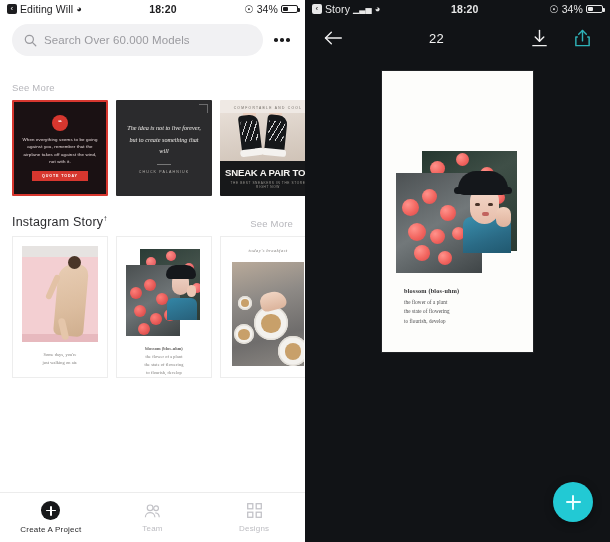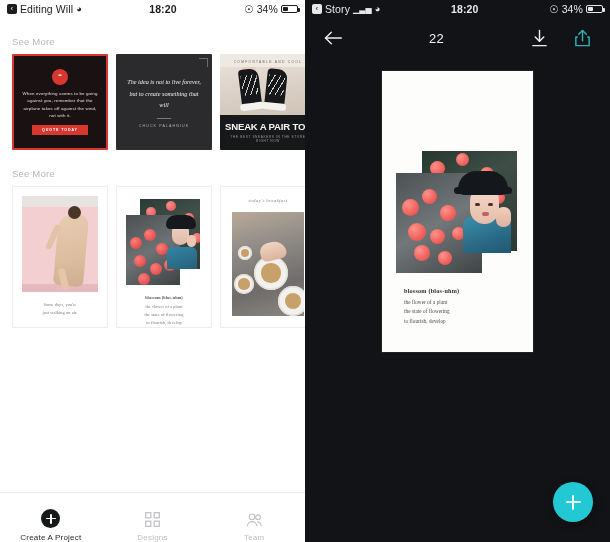--- a/index.html
+++ b/index.html
@@ -238,21 +238,21 @@
   .hand3 {
     position:absolute; left:28px; top:30px; width:26px; height:18px;
     background: linear-gradient(180deg,#f0d4c2,#dcb49c); border-radius: 9px 12px 6px 6px;
     transform: rotate(-14deg);
   }
 
   
   .tabbar {
     position: absolute; left: 0; right: 0; bottom: 0; height: 50px;
     background: #ffffff; border-top: 1px solid #ececec;
-    display: flex; align-items: flex-end;
+    display: flex; align-items: center;
   }
   .tab {
     flex: 1; display: flex; flex-direction: column; align-items: center;
     justify-content: center; gap: 5px;
   }
   .tab-label { font-size: 8px; letter-spacing: .2px; }
   .tab-active .tab-label { color: #2a2a2c; }
   .tab-idle .tab-label { color: #bdbdc2; }
   .plus-circle {
     width: 19px; height: 19px; border-radius: 50%; background: #17181a;
@@ -370,20 +370,34 @@
       <div class="sb-center">18:20</div>
       <div class="sb-right">
         <span>☉</span>
         <span>34%</span>
         <span class="batt">
             <i></i>
           </span>
       </div>
     </div>
 
+    <div class="search-row">
+      <div class="searchbox">
+        <svg class="search-icon" viewBox="0 0 16 16">
+          <circle cx="6.6" cy="6.6" r="5" fill="none" stroke="#9a9a9f" stroke-width="1.5"></circle>
+          <line x1="10.3" y1="10.3" x2="14.5" y2="14.5" stroke="#9a9a9f" stroke-width="1.5" stroke-linecap="round"></line>
+        </svg>
+        <span class="search-input-text">Search Over 60.000 Models</span>
+      </div>
+      <div class="dots-btn">
+        <span></span>
+          <span></span>
+          <span></span>
+      </div>
+    </div>
 
 
     <div class="section-head">
       <div class="see-more">See More</div>
     </div>
 
     <div class="card-row">
 
       <div class="post-card pc1">
         <div class="quote-bubble">“</div>
@@ -407,20 +421,23 @@
             <span class="shoe shoe-b"></span>
         </div>
         <div class="pc3-band">
           <div class="pc3-title">SNEAK A PAIR TODAY</div>
           <div class="pc3-sub">THE BEST SNEAKERS IN THE STORE RIGHT NOW</div>
         </div>
       </div>
     </div>
 
     <div class="section-head">
+      <div class="section-title">
+        <span>Instagram Story</span><sup>↑</sup>
+      </div>
       <div class="see-more">See More</div>
     </div>
 
     <div class="card-row">
 
       <div class="story-card">
         <div class="sc1-photo">
           <span class="sc1-figure"></span>
           <span class="sc1-head"></span>
           <span class="sc1-arm"></span>
@@ -484,40 +501,40 @@
         </div>
       </div>
     </div>
 
     <div class="tabbar">
       <div class="tab tab-active">
         <span class="plus-circle"></span>
         <span class="tab-label">Create A Project</span>
       </div>
       <div class="tab tab-idle">
+        <svg width="19" height="16" viewBox="0 0 24 20">
+          <g fill="none" stroke="#c2c2c7" stroke-width="1.5">
+            <circle cx="9" cy="6" r="3.6"></circle>
+              <circle cx="16.5" cy="6.5" r="3"></circle>
+            <path d="M3 18c0-3.6 2.7-6 6-6s6 2.4 6 6"></path>
+            <path d="M15.5 12.4c2.9.2 5 2.5 5 5.6"></path>
+          </g>
+        </svg>
+        <span class="tab-label">Team</span>
+      </div>
+      <div class="tab tab-idle">
         <svg width="17" height="17" viewBox="0 0 20 20">
           <g fill="none" stroke="#c2c2c7" stroke-width="1.5">
             <rect x="2" y="2" width="6" height="6"></rect>
               <rect x="12" y="2" width="6" height="6"></rect>
             <rect x="2" y="12" width="6" height="6"></rect>
               <rect x="12" y="12" width="6" height="6"></rect>
           </g>
         </svg>
         <span class="tab-label">Designs</span>
-      </div>
-      <div class="tab tab-idle">
-        <svg width="19" height="16" viewBox="0 0 24 20">
-          <g fill="none" stroke="#c2c2c7" stroke-width="1.5">
-            <circle cx="9" cy="6" r="3.6"></circle>
-              <circle cx="16.5" cy="6.5" r="3"></circle>
-            <path d="M3 18c0-3.6 2.7-6 6-6s6 2.4 6 6"></path>
-            <path d="M15.5 12.4c2.9.2 5 2.5 5 5.6"></path>
-          </g>
-        </svg>
-        <span class="tab-label">Team</span>
       </div>
     </div>
   </div>
 
   <div class="pane-dark">
 
     <div class="statusbar">
       <div class="sb-left">
         <span class="sb-back-glyph">‹</span>
         <span>Story</span>

